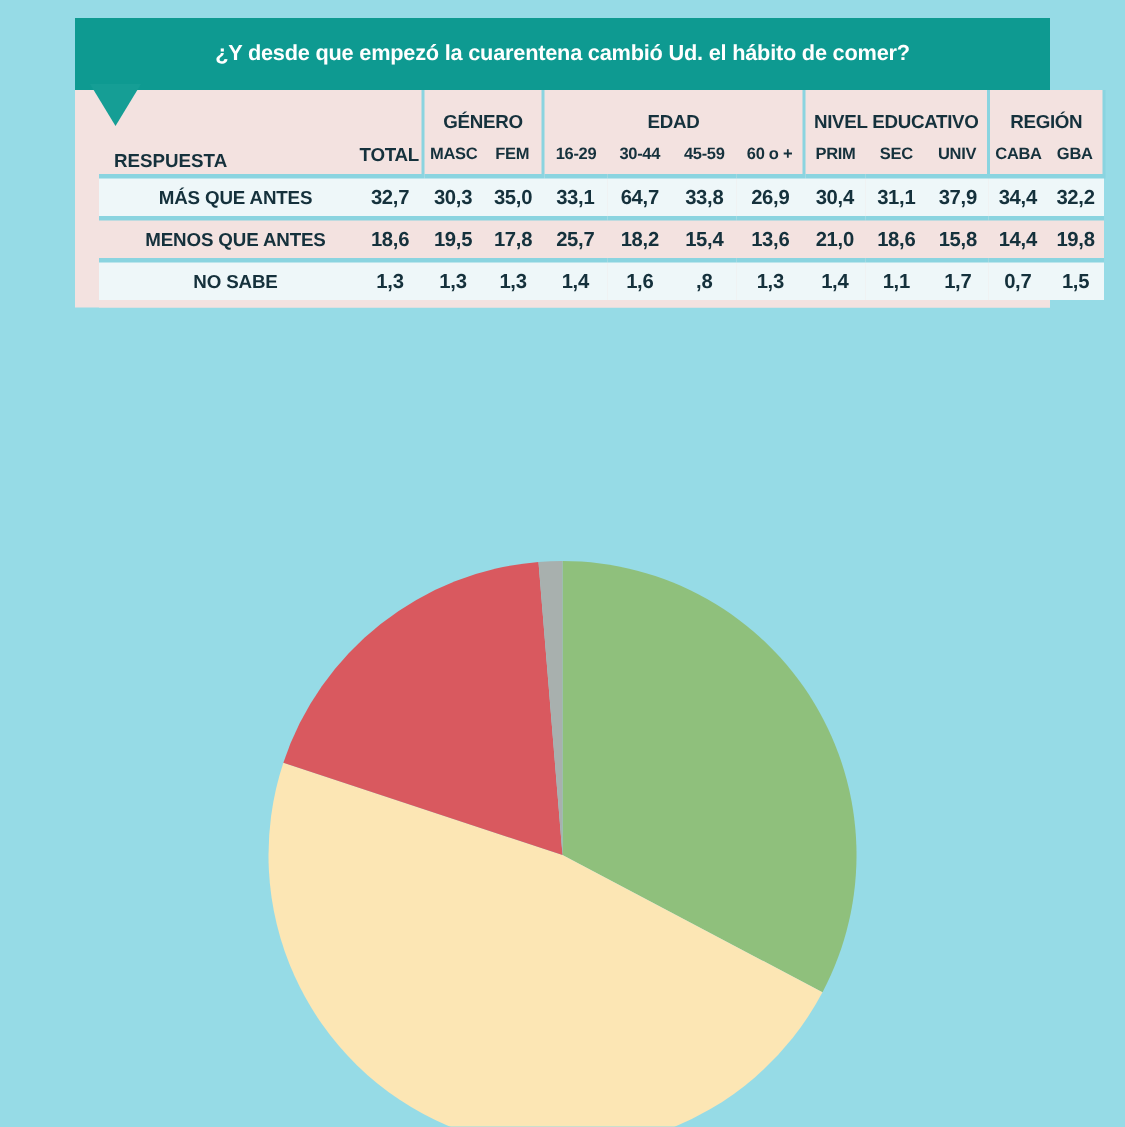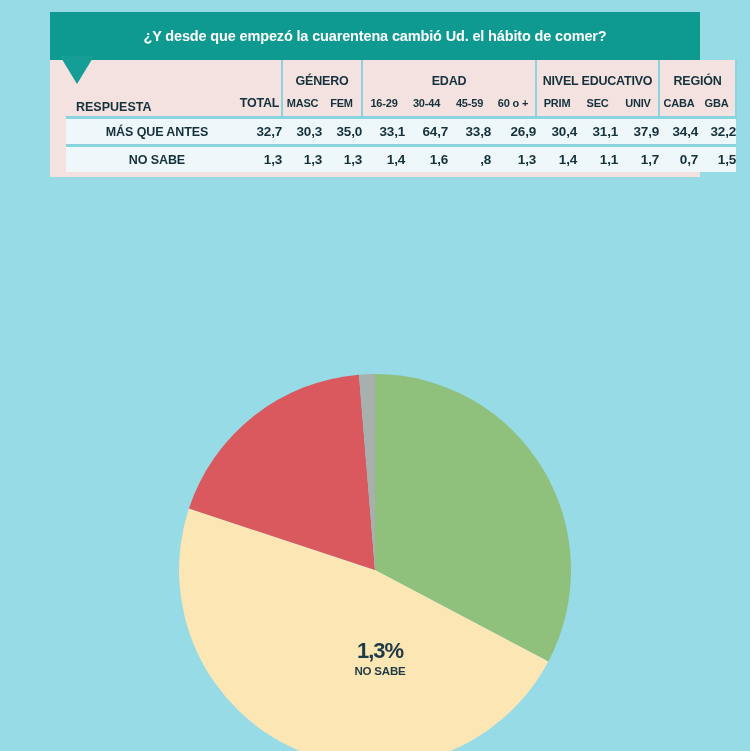--- a/index.html
+++ b/index.html
@@ -112,21 +112,21 @@
   tr.sub-row td.total-cell {
     font-size: 12.5px;
   }
   tr.sub-row td.sep-left { border-left: 2px solid #8ad4e0; }
   tr.sub-row td.sep-right { border-right: 2px solid #8ad4e0; }
 
   
   tr.data-row td {
     height: 25px;
     font-size: 13.5px;
-    text-align: right;
+    text-align: center;
     vertical-align: middle;
     border-bottom: 3px solid #8ad4e0;
     letter-spacing: -0.2px;
   }
   tr.data-row td.label-cell {
     text-align: center;
     padding-left: 10px;
     font-size: 12.5px;
     letter-spacing: -0.1px;
   }
@@ -244,20 +244,35 @@
         <td>33,8</td>
         <td>26,9</td>
         <td>30,4</td>
         <td>31,1</td>
         <td>37,9</td>
         <td>34,4</td>
         <td>32,2</td>
       </tr>
 
 
+      <tr class="data-row band-b">
+        <td class="label-cell">MENOS QUE ANTES</td>
+        <td>18,6</td>
+        <td>19,5</td>
+        <td>17,8</td>
+        <td>25,7</td>
+        <td>18,2</td>
+        <td>15,4</td>
+        <td>13,6</td>
+        <td>21,0</td>
+        <td>18,6</td>
+        <td>15,8</td>
+        <td>14,4</td>
+        <td>19,8</td>
+      </tr>
 
       <tr class="data-row band-a">
         <td class="label-cell">NO SABE</td>
         <td>1,3</td>
         <td>1,3</td>
         <td>1,3</td>
         <td>1,4</td>
         <td>1,6</td>
         <td>,8</td>
         <td>1,3</td>
@@ -277,18 +292,14 @@
 
   <svg id="pie-svg" width="400" height="400" viewBox="0 0 400 400">
     <g id="pie-slices">
         <path d="M 200 200 L 200.00 4.00 A 196 196 0 0 1 373.32 291.53 Z" fill="#8fc07c"></path>
         <path d="M 200 200 L 373.32 291.53 A 196 196 0 0 1 13.90 138.50 Z" fill="#fce6b4"></path>
         <path d="M 200 200 L 13.90 138.50 A 196 196 0 0 1 183.99 4.65 Z" fill="#d9595f"></path>
         <path d="M 200 200 L 183.99 4.65 A 196 196 0 0 1 200.00 4.00 Z" fill="#a8b0ae"></path>
       </g>
   </svg>
 
-  <div class="pie-label" id="label-nosabe">
-    <span class="pct">1,3%</span>
-    <span class="cat">NO SABE</span>
-  </div>
 
 </div>
 
 </body></html>

